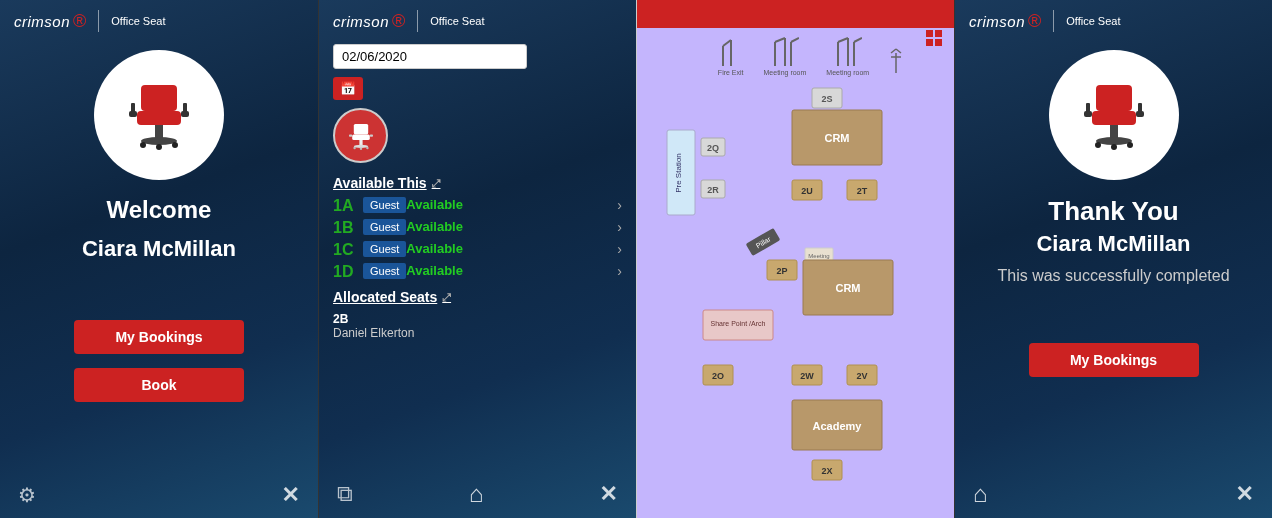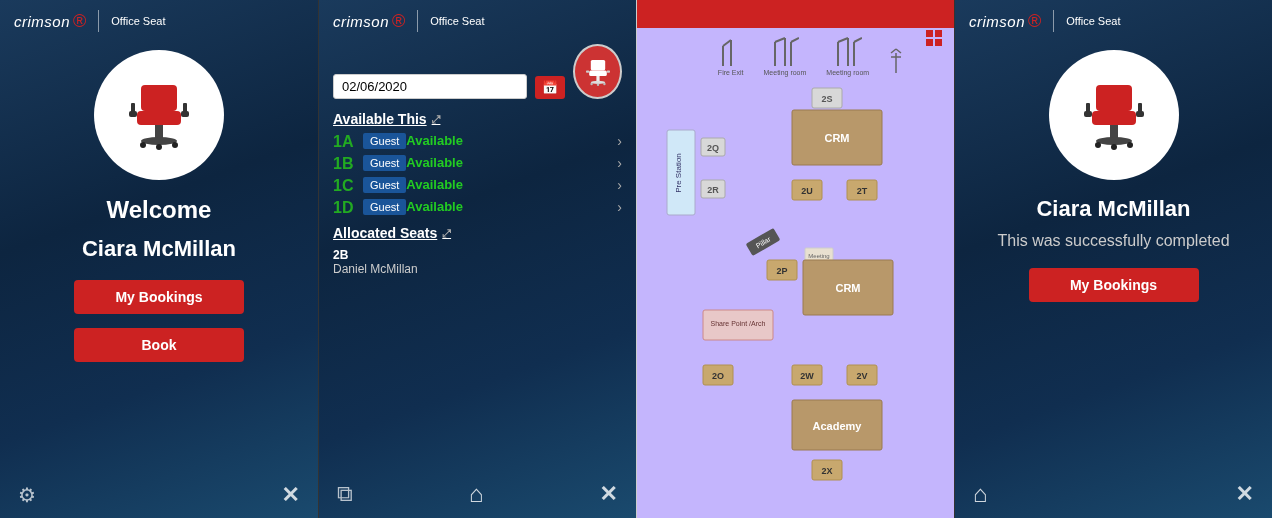--- a/index.html
+++ b/index.html
@@ -114,20 +114,21 @@
       color: white;
       border: none;
       border-radius: 4px;
       padding: 9px 28px;
       font-size: 14px;
       font-weight: bold;
       cursor: pointer;
       width: 170px;
       text-align: center;
       margin-bottom: 8px;
+      margin-top: 40px;
     }
     .btn-red-outline {
       background: #cc2222;
       color: white;
       border: none;
       border-radius: 4px;
       padding: 9px 28px;
       font-size: 14px;
       font-weight: bold;
       cursor: pointer;
@@ -140,24 +141,25 @@
       width: 100%;
       display: flex;
       justify-content: space-between;
       align-items: center;
       padding: 0 18px;
     }
 
     
     .date-row {
       display: flex;
-      align-items: flex-end;
+      align-items: flex-start;
       width: calc(100% - 28px);
       margin: 8px 14px 6px 14px;
       gap: 8px;
+      flex-direction: column;
     }
     .date-input {
       flex: 1;
       border: 1px solid #ccc;
       border-radius: 3px;
       padding: 4px 8px;
       font-size: 13px;
       background: white;
     }
     .date-icon {
@@ -398,21 +400,21 @@
     <span class="seat-badge">Guest</span>
     <span class="seat-status">Available</span>
     <span class="seat-chevron">›</span>
   </div>
   <div class="section-header">
     <span>Allocated Seats</span>
     <span class="expand-icon">⤢</span>
   </div>
   <div class="allocated-row">
     <div class="alloc-id">2B</div>
-    <div class="alloc-name">Daniel McMillan</div>
+    <div class="alloc-name">Daniel Elkerton</div>
   </div>
   <div class="bottom-bar">
     <span class="icon-layers">⧉</span>
     <span class="icon-home">⌂</span>
     <span class="icon-x">✕</span>
   </div>
 </div>
 
 <div class="panel panel-map">
   <div class="map-top-bar"></div>
@@ -538,20 +540,21 @@
       <ellipse cx="40" cy="66" rx="18" ry="4" fill="#444"></ellipse>
       <circle cx="24" cy="70" r="3" fill="#222"></circle>
       <circle cx="40" cy="72" r="3" fill="#222"></circle>
       <circle cx="56" cy="70" r="3" fill="#222"></circle>
       <rect x="10" y="36" width="8" height="6" rx="2" fill="#333"></rect>
       <rect x="62" y="36" width="8" height="6" rx="2" fill="#333"></rect>
       <rect x="12" y="28" width="4" height="10" rx="1" fill="#333"></rect>
       <rect x="64" y="28" width="4" height="10" rx="1" fill="#333"></rect>
     </svg>
   </div>
+  <div class="thankyou-title">Thank You</div>
   <div class="thankyou-name">Ciara McMillan</div>
   <div class="thankyou-msg">This was successfully completed</div>
   <button class="btn-red">My Bookings</button>
   <div class="bottom-bar">
     <span class="icon-home">⌂</span>
     <span class="icon-x">✕</span>
   </div>
 </div>
 
 </body></html>

